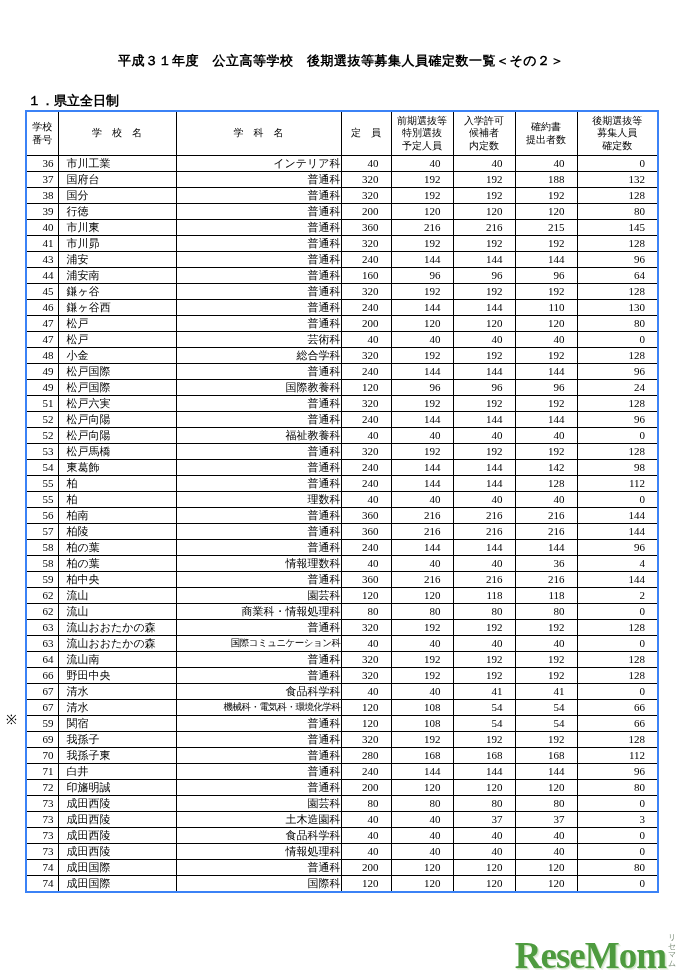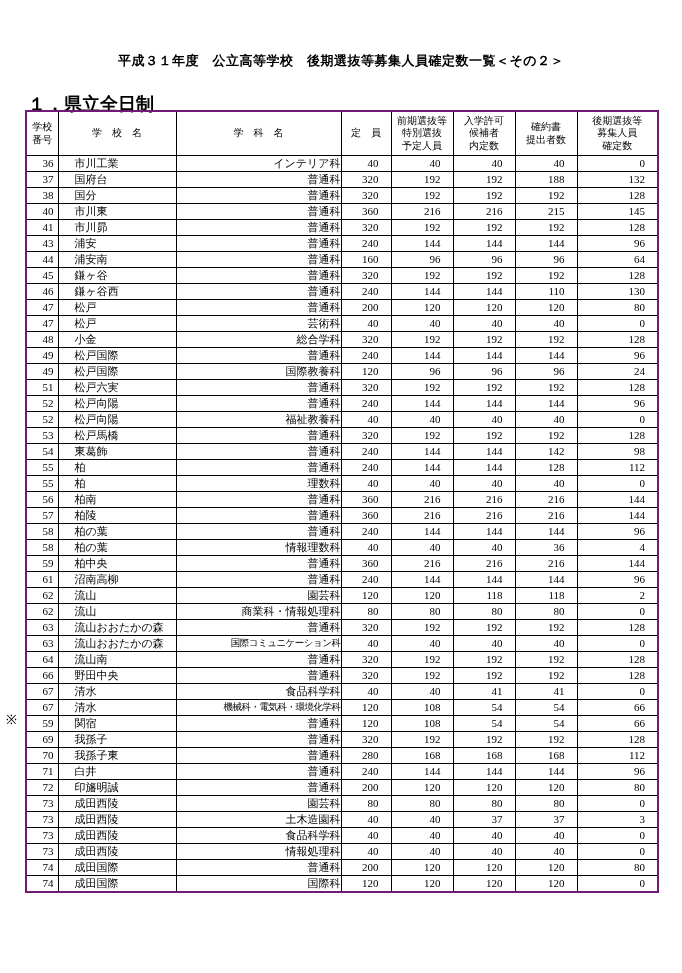--- a/index.html
+++ b/index.html
@@ -11,42 +11,42 @@
     font-family:"Liberation Serif","DejaVu Serif",serif;
     overflow:hidden;
   }
   .title {
     position:absolute; top:52px; left:0; width:100%;
     text-align:center; font-size:13px; font-weight:bold;
     letter-spacing:0.5px; white-space:nowrap;
   }
   .section-label {
     position:absolute; top:92px; left:28px;
-    font-size:18px; font-weight:bold;
+    font-size:13px; font-weight:bold;
   }
   table.sheet {
     position:absolute; top:110px; left:25px;
     width:632px;
     border-collapse:collapse; table-layout:fixed;
-    border:2px solid #701a75;
+    border:2px solid #3b82f6;
   }
   table.sheet th, table.sheet td {
     border:1px solid #000;
     overflow:hidden; white-space:nowrap;
   }
   thead th {
     font-weight:normal; text-align:center; vertical-align:middle;
     font-size:10px; line-height:1.25; height:43px; padding:0;
   }
   thead th .hline { display:block; }
   tbody td {
     height:15px; line-height:15px; font-size:11px; padding:0;
   }
   td.c-no     { text-align:right; padding-right:4px; }
-  td.c-school { text-align:left;  padding-left:16px; }
+  td.c-school { text-align:left;  padding-left:8px; }
   td.c-dept   { text-align:right;  padding-left:3px; }
   td.c-dept.compressed { font-size:9.5px; letter-spacing:-0.5px;padding-left:17px; }
   td.c-num    { text-align:right; padding-right:12px; }
   .note-mark {
     position:absolute; left:6px; top:710px;
     font-size:13px;
   }
   .watermark {
     position:absolute; right:2px; bottom:2px;
     display:flex; align-items:flex-end;
@@ -149,20 +149,30 @@
           <td class="c-no">38</td>
           <td class="c-school">国分</td>
           <td class="c-dept">普通科</td>
           <td class="c-num">320</td>
           <td class="c-num">192</td>
           <td class="c-num">192</td>
           <td class="c-num">192</td>
           <td class="c-num">128</td>
         </tr>
         <tr>
+          <td class="c-no">39</td>
+          <td class="c-school">行徳</td>
+          <td class="c-dept">普通科</td>
+          <td class="c-num">200</td>
+          <td class="c-num">120</td>
+          <td class="c-num">120</td>
+          <td class="c-num">120</td>
+          <td class="c-num">80</td>
+        </tr>
+        <tr>
           <td class="c-no">40</td>
           <td class="c-school">市川東</td>
           <td class="c-dept">普通科</td>
           <td class="c-num">360</td>
           <td class="c-num">216</td>
           <td class="c-num">216</td>
           <td class="c-num">215</td>
           <td class="c-num">145</td>
         </tr>
         <tr>
@@ -377,30 +387,20 @@
         </tr>
         <tr>
           <td class="c-no">59</td>
           <td class="c-school">柏中央</td>
           <td class="c-dept">普通科</td>
           <td class="c-num">360</td>
           <td class="c-num">216</td>
           <td class="c-num">216</td>
           <td class="c-num">216</td>
           <td class="c-num">144</td>
-        </tr>
-        <tr>
-          <td class="c-no">61</td>
-          <td class="c-school">沼南高柳</td>
-          <td class="c-dept">普通科</td>
-          <td class="c-num">240</td>
-          <td class="c-num">144</td>
-          <td class="c-num">144</td>
-          <td class="c-num">144</td>
-          <td class="c-num">96</td>
         </tr>
         <tr>
           <td class="c-no">62</td>
           <td class="c-school">流山</td>
           <td class="c-dept">園芸科</td>
           <td class="c-num">120</td>
           <td class="c-num">120</td>
           <td class="c-num">118</td>
           <td class="c-num">118</td>
           <td class="c-num">2</td>
@@ -581,14 +581,18 @@
           <td class="c-dept">国際科</td>
           <td class="c-num">120</td>
           <td class="c-num">120</td>
           <td class="c-num">120</td>
           <td class="c-num">120</td>
           <td class="c-num">0</td>
         </tr>
       </tbody>
   </table>
 
+  <div class="watermark">
+    <span class="wm-main">ReseMom</span>
+    <span class="wm-sub">リセマム</span>
+  </div>
 
 </div>
 
 </body></html>

